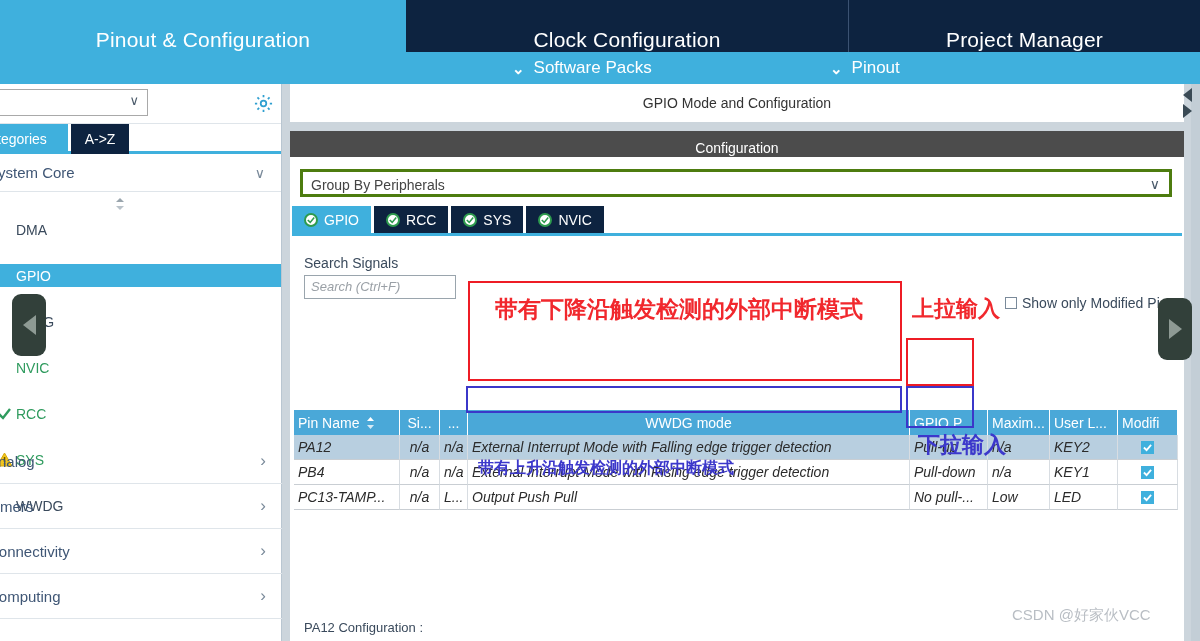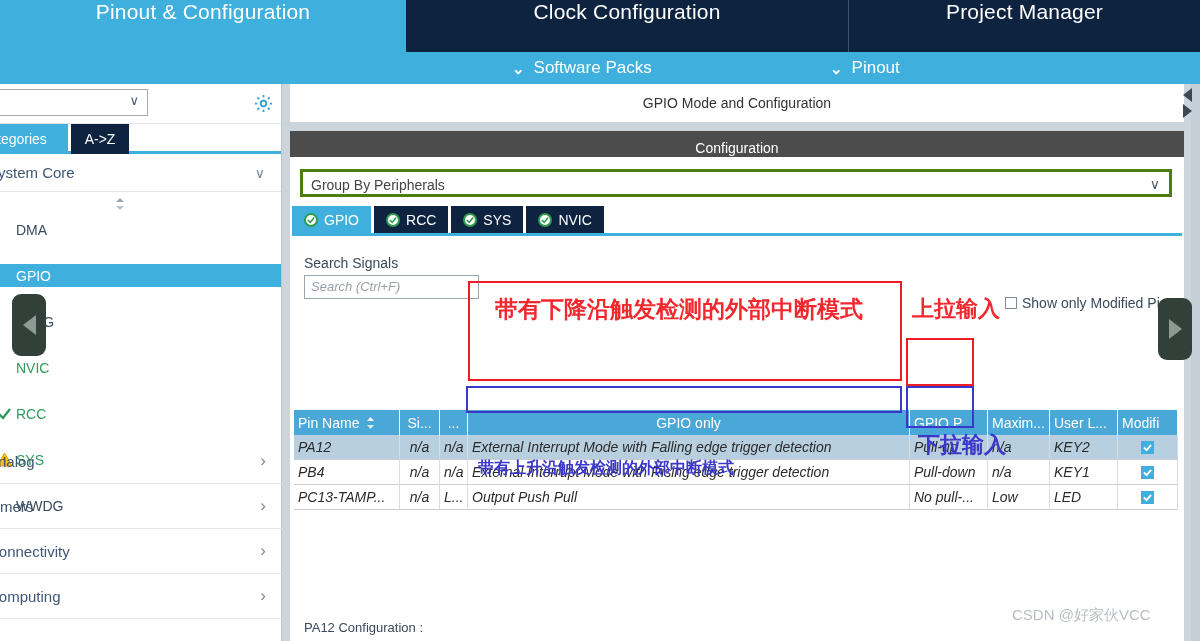--- a/index.html
+++ b/index.html
@@ -3,21 +3,21 @@
 <meta charset="utf-8">
 <style>
   * { box-sizing: border-box; margin:0; padding:0; }
   html,body{ width:1200px; height:641px; overflow:hidden; background:#fff;
     font-family:"Liberation Sans", sans-serif; }
 
   #app{ position:relative; width:1200px; height:641px; }
 
   
   .topbar{ display:flex; height:52px; width:1200px; }
-  .ttab{ display:flex; align-items:flex-start; justify-content:center;
+  .ttab{ display:flex; align-items:flex-end; justify-content:center;
     color:#fff; font-size:21px; letter-spacing:.2px; }
   .ttab.active{ background:#3fb0dd; width:406px; }
   .ttab.dark{ background:#0d2340; }
   .ttab.t2{ width:443px; border-right:1px solid #3b5272; }
   .ttab.t3{ flex:1; }
 
   
   .subbar{ height:32px; background:#3fb0dd; display:flex; align-items:center;
     color:#fff; font-size:17px; position:relative; }
   .sb-item{ position:absolute; display:flex; align-items:center; gap:9px; }
@@ -95,21 +95,21 @@
   .ptab{ height:27px; display:flex; align-items:center; gap:6px; padding:0 12px;
     font-size:14px; color:#fff; margin-right:3px; }
   .ptab.on{ background:#3fb0dd; }
   .ptab.off{ background:#0d2340; }
   .okdot{ width:14px; height:14px; border-radius:50%; background:#fff;
     border:2px solid #2e9b4e; display:flex; align-items:center;
     justify-content:center; }
   .okdot svg{ display:block; }
 
   .srchlbl{ position:absolute; left:14px; top:98px; font-size:14px; color:#3a4a5c; }
-  .srchbox{ position:absolute; left:14px; top:118px; width:175px; height:24px;
+  .srchbox{ position:absolute; left:14px; top:118px; width:152px; height:24px;
     border:1px solid #9aa5ad; background:#fff; }
   .srchbox .ph{ position:absolute; left:6px; top:3px; font-size:13px; color:#9aa0a6;
     font-style:italic; }
 
   .modcheck{ position:absolute; left:1005px; top:295px; display:flex;
     align-items:center; gap:5px; z-index:5; }
   .modcheck .cbx{ width:12px; height:12px; border:1px solid #7a8a9a; background:#fff; }
   .modcheck .ctxt{ font-size:14px; color:#3a4a5c; white-space:nowrap; }
 
   
@@ -348,21 +348,21 @@
               <span>Pin Name</span>
               <span class="sortarrows">
                 <svg width="11" height="14" viewBox="0 0 11 14">
                     <path d="M5.5 1 L9 5 L2 5 Z" fill="#fff"></path>
                     <path d="M5.5 13 L2 9 L9 9 Z" fill="#d6eaf5"></path>
                   </svg>
               </span>
             </div>
             <div class="tc c-sig ctr">Si...</div>
             <div class="tc c-dots ctr">...</div>
-            <div class="tc c-mode ctr">GPIO only</div>
+            <div class="tc c-mode ctr">WWDG mode</div>
             <div class="tc c-pull">GPIO P...</div>
             <div class="tc c-max">Maxim...</div>
             <div class="tc c-user">User L...</div>
             <div class="tc c-mod" style="justify-content:flex-start">Modifi</div>
           </div>
 
           <div class="tbody">
             <div class="trow r0">
               <div class="tc c-pin r0">PA12</div>
               <div class="tc c-sig r0 ctr" style="justify-content:center">n/a</div>

